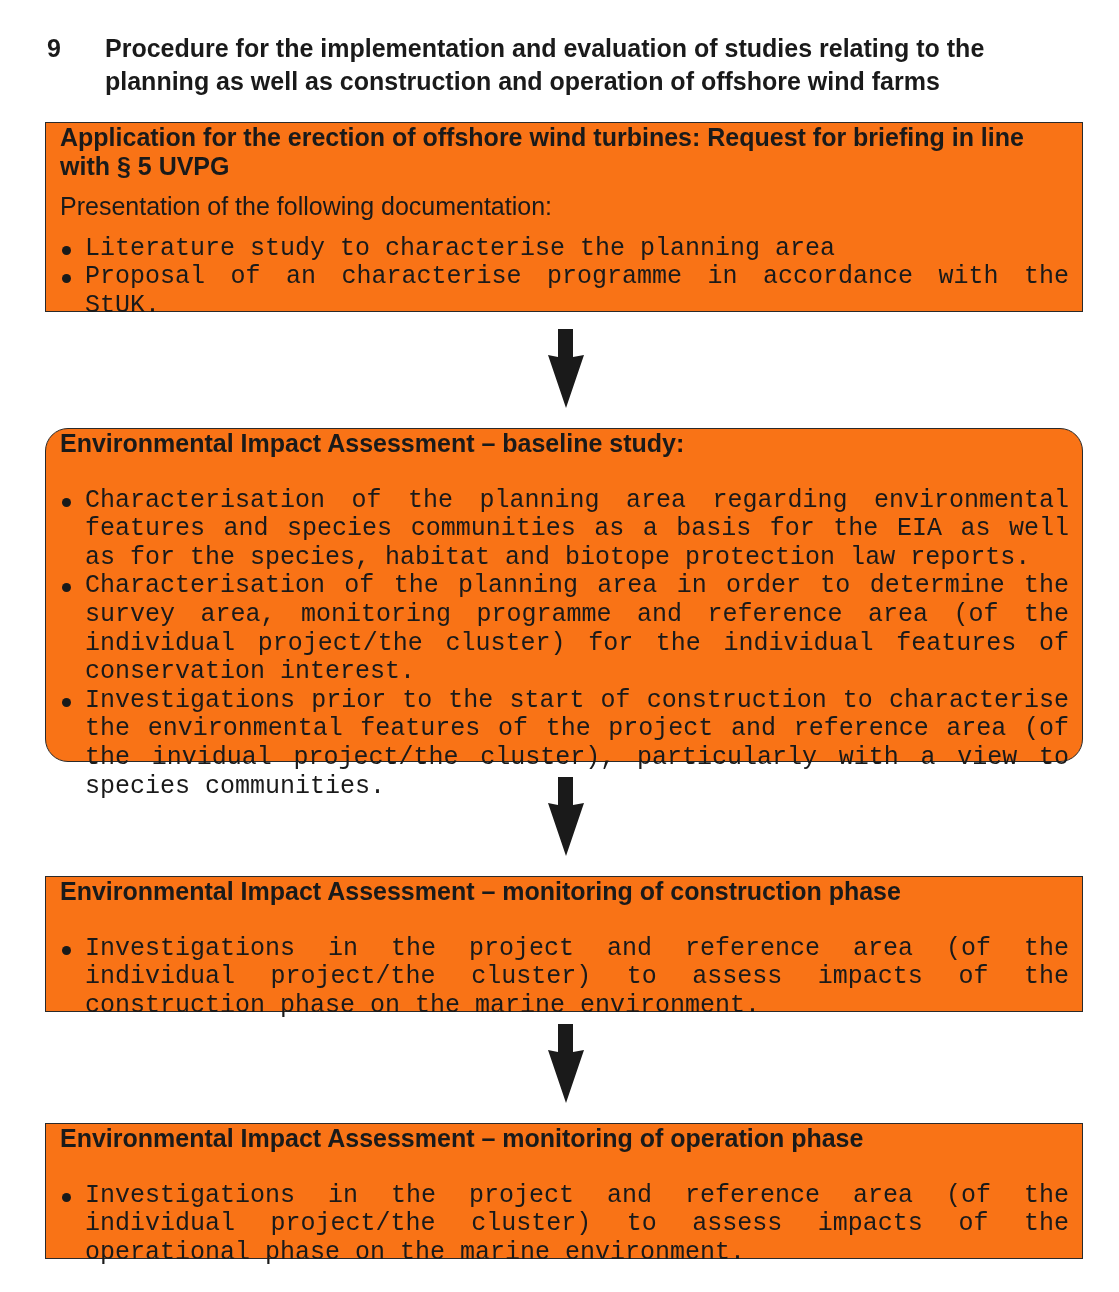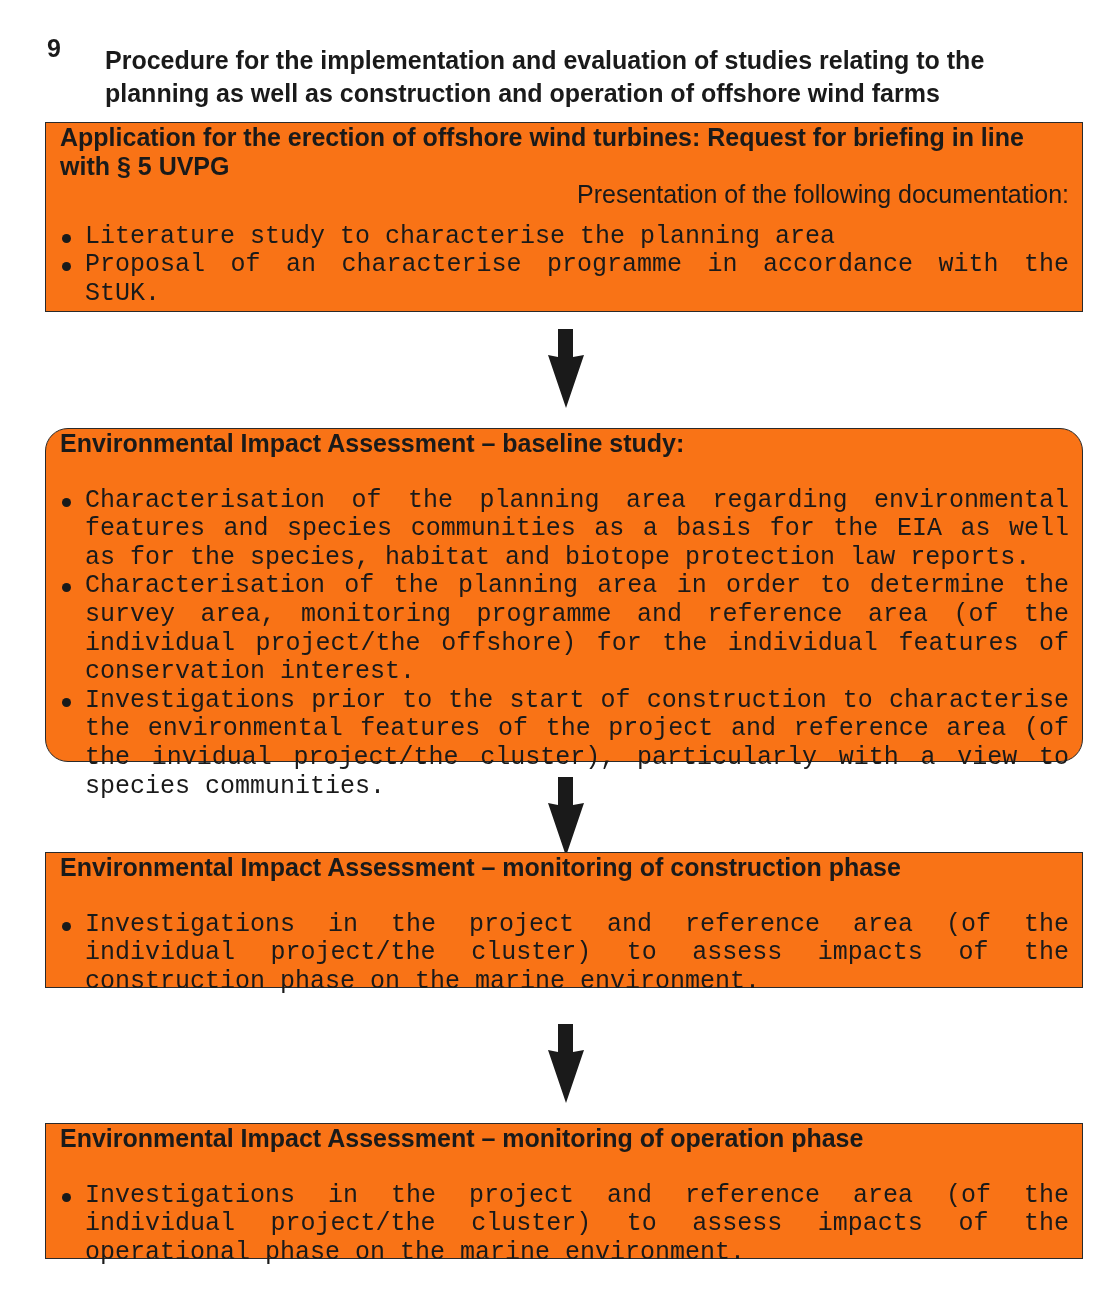--- a/index.html
+++ b/index.html
@@ -5,39 +5,39 @@
   html, body { margin: 0; padding: 0; background: #ffffff; }
   body {
     width: 1119px; height: 1292px; position: relative; overflow: hidden;
     font-family: "Liberation Sans", sans-serif; color: #1a1a1a;
   }
   .heading {
     position: absolute; left: 47px; top: 32px; width: 1050px;
     font-weight: bold; font-size: 25px; line-height: 33px;
   }
   .heading .num { position: absolute; left: 0; top: 0; }
-  .heading .title { position: absolute; left: 58px; top: 12px; width: 990px; }
+  .heading .title { position: absolute; left: 58px; top: 0; width: 990px; }
   .box {
     position: absolute; left: 45px; width: 1038px;
     background: #f97316; border: 1.5px solid #2a2a2a; box-sizing: border-box;
     padding: 0 13px 0 14px; font-size: 25px; line-height: 28.6px;
   }
   .box .btitle { font-weight: bold; }
-  .box .intro { margin-top: 0; text-align: right; }
+  .box .intro { margin-top: 12px; }
   .box ul { list-style: none; margin: 0; padding: 0; }
   .box li { position: relative; padding-left: 25px; text-align: justify; font-family: Liberation Mono, monospace; }
   .box li::before {
     content: ""; position: absolute; left: 2px; top: 11px;
     width: 9px; height: 9px; border-radius: 50%; background: #1a1a1a;
   }
   #box1 { top: 122px; height: 190px; }
   #box1 ul { margin-top: 14px; }
   #box2 { top: 428px; height: 334px; border-radius: 23px; }
   #box2 ul { margin-top: 29px; }
-  #box3 { top: 852px; height: 136px; }
+  #box3 { top: 876px; height: 136px; }
   #box3 ul { margin-top: 29px; }
   #box4 { top: 1123px; height: 136px; }
   #box4 ul { margin-top: 29px; }
   .arrow { position: absolute; left: 546px; width: 40px; height: 80px; }
 </style>
 </head>
 <body>
 
 <div class="heading">
   <span class="num">9</span>
@@ -54,21 +54,21 @@
 </div>
 
 <svg class="arrow" style="top:329px" viewBox="0 0 40 80">
   <polygon points="12,0 27,0 27,28 38,26 20,79 2,26 12,28" fill="#1a1a1a"></polygon>
 </svg>
 
 <div class="box" id="box2">
   <div class="btitle">Environmental Impact Assessment – baseline study:</div>
   <ul>
     <li>Characterisation of the planning area regarding environmental features and species com­munities as a basis for the EIA as well as for the species, habitat and biotope protection law reports.</li>
-    <li>Characterisation of the planning area in order to determine the survey area, monitoring programme and reference area (of the individual project/the offshore) for the individual fea­tures of conservation interest.</li>
+    <li>Characterisation of the planning area in order to determine the survey area, monitoring programme and reference area (of the individual project/the cluster) for the individual fea­tures of conservation interest.</li>
     <li>Investigations prior to the start of construction to characterise the environmental features of the project and reference area (of the invidual project/the cluster), particularly with a view to species communities.</li>
   </ul>
 </div>
 
 <svg class="arrow" style="top:777px" viewBox="0 0 40 80">
   <polygon points="12,0 27,0 27,28 38,26 20,79 2,26 12,28" fill="#1a1a1a"></polygon>
 </svg>
 
 <div class="box" id="box3">
   <div class="btitle">Environmental Impact Assessment – monitoring of construction phase</div>

